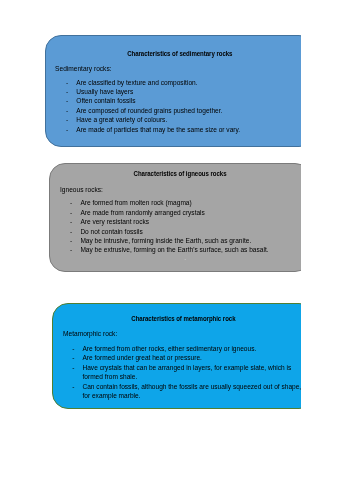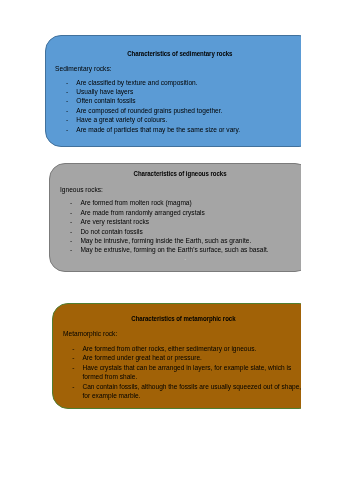--- a/index.html
+++ b/index.html
@@ -134,21 +134,21 @@
           <li><span class="dash">-</span><span>Are made from randomly arranged crystals</span></li>
           <li><span class="dash">-</span><span>Are very resistant rocks</span></li>
           <li><span class="dash">-</span><span>Do not contain fossils</span></li>
           <li><span class="dash">-</span><span>May be intrusive, forming inside the Earth, such as granite.</span></li>
           <li><span class="dash">-</span><span>May be extrusive, forming on the Earth's surface, such as basalt.</span></li>
         </ul>
       <span class="stray-mark">.</span>
     </div>
   </div>
 
-  <div class="card" id="card-metamorphic" style="background: #a16207; border-color: rgb(80, 126, 50);">
+  <div class="card" id="card-metamorphic" style="background: #0ea5e9; border-color: rgb(80, 126, 50);">
     <div class="card-body">
       <div class="card-title">Characteristics of metamorphic rock</div>
       <div class="card-lead">Metamorphic rock:</div>
       <ul class="bullets">
           <li><span class="dash">-</span><span>Are formed from other rocks, either sedimentary or igneous.</span></li>
           <li><span class="dash">-</span><span>Are formed under great heat or pressure.</span></li>
           <li><span class="dash">-</span><span>Have crystals that can be arranged in layers, for example slate, which is formed from shale.</span></li>
           <li><span class="dash">-</span><span>Can contain fossils, although the fossils are usually squeezed out of shape, for example marble.</span></li>
         </ul>
     </div>

